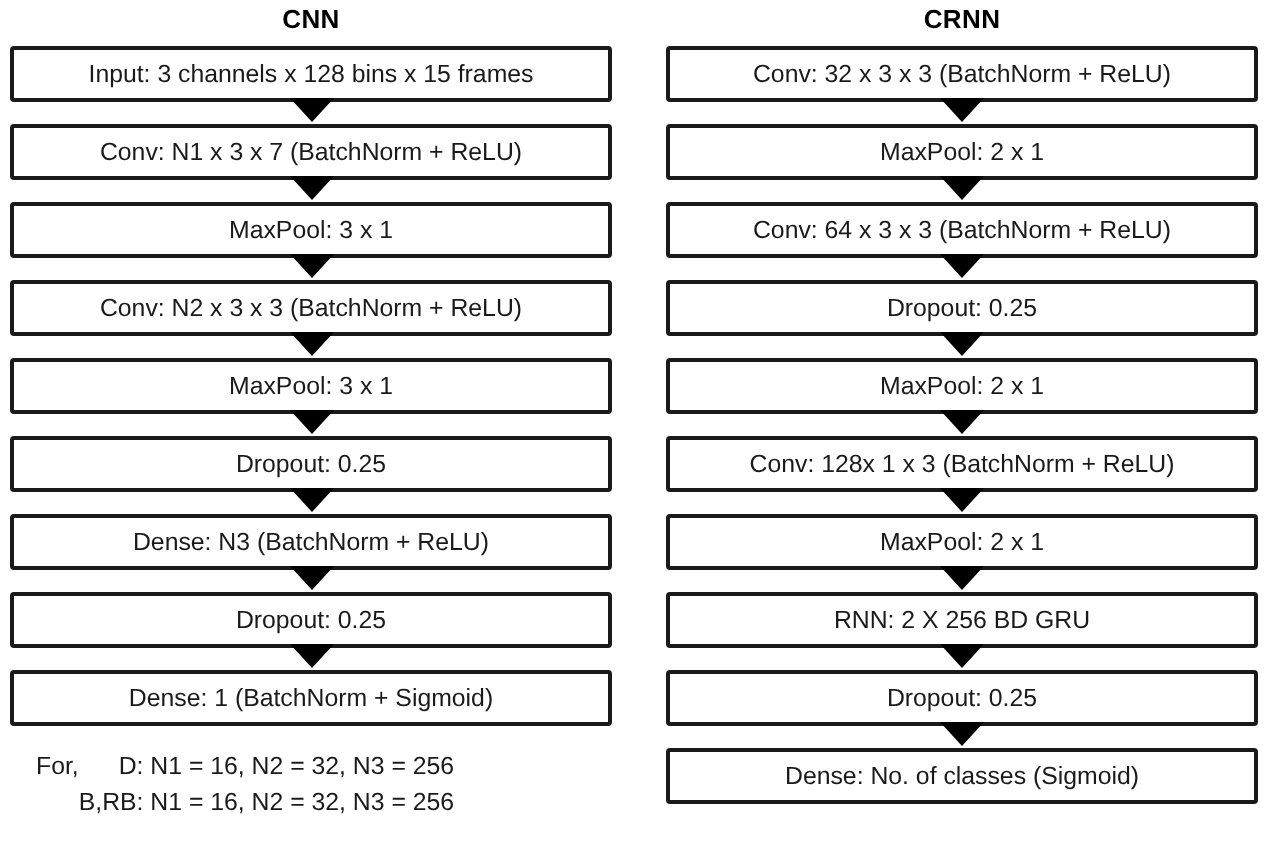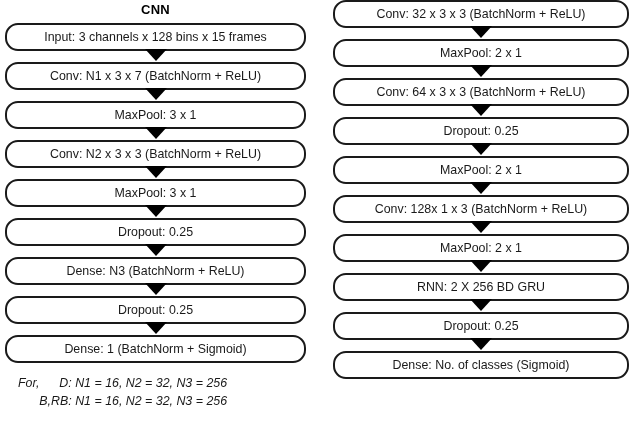--- a/index.html
+++ b/index.html
@@ -41,21 +41,21 @@
   .flow {
     position: relative;
   }
 
   .node {
     position: relative;
     box-sizing: border-box;
     width: 100%;
     height: 28px;
     border: 2px solid #1a1a1a;
-    border-radius: 13px;
+    border-radius: 2px;
     background: #ffffff;
     display: flex;
     align-items: center;
     justify-content: center;
     margin-bottom: 11px;
     z-index: 1;
   }
   .node:last-child { margin-bottom: 0; }
 
   .node-label {
@@ -82,21 +82,20 @@
   .footnote {
     position: absolute;
     left: 18px;
     top: 374px;
     font-size: 12.4px;
     line-height: 18px;
     color: #1a1a1a;
   }
   .footnote table {
     border-collapse: collapse;
-    font-style: italic;
   }
   .footnote td {
     padding: 0;
     font-size: 12.4px;
     line-height: 18px;
     white-space: nowrap;
   }
   .fn-prefix { text-align: left; padding-right: 3px; }
   .fn-name   { text-align: right; padding-right: 16px; }
   .fn-values { text-align: left; }
@@ -151,20 +150,21 @@
       </div>
 
       <div class="node">
         <span class="node-label">Dense: 1 (BatchNorm + Sigmoid)</span>
       </div>
 
     </div>
   </div>
 
   <div class="column right">
+    <div class="col-title">CRNN</div>
     <div class="flow">
 
 
       <div class="node">
         <span class="node-label">Conv: 32 x 3 x 3 (BatchNorm + ReLU)</span>
         <span class="arrow"></span>
       </div>
 
       <div class="node">
         <span class="node-label">MaxPool: 2 x 1</span>

